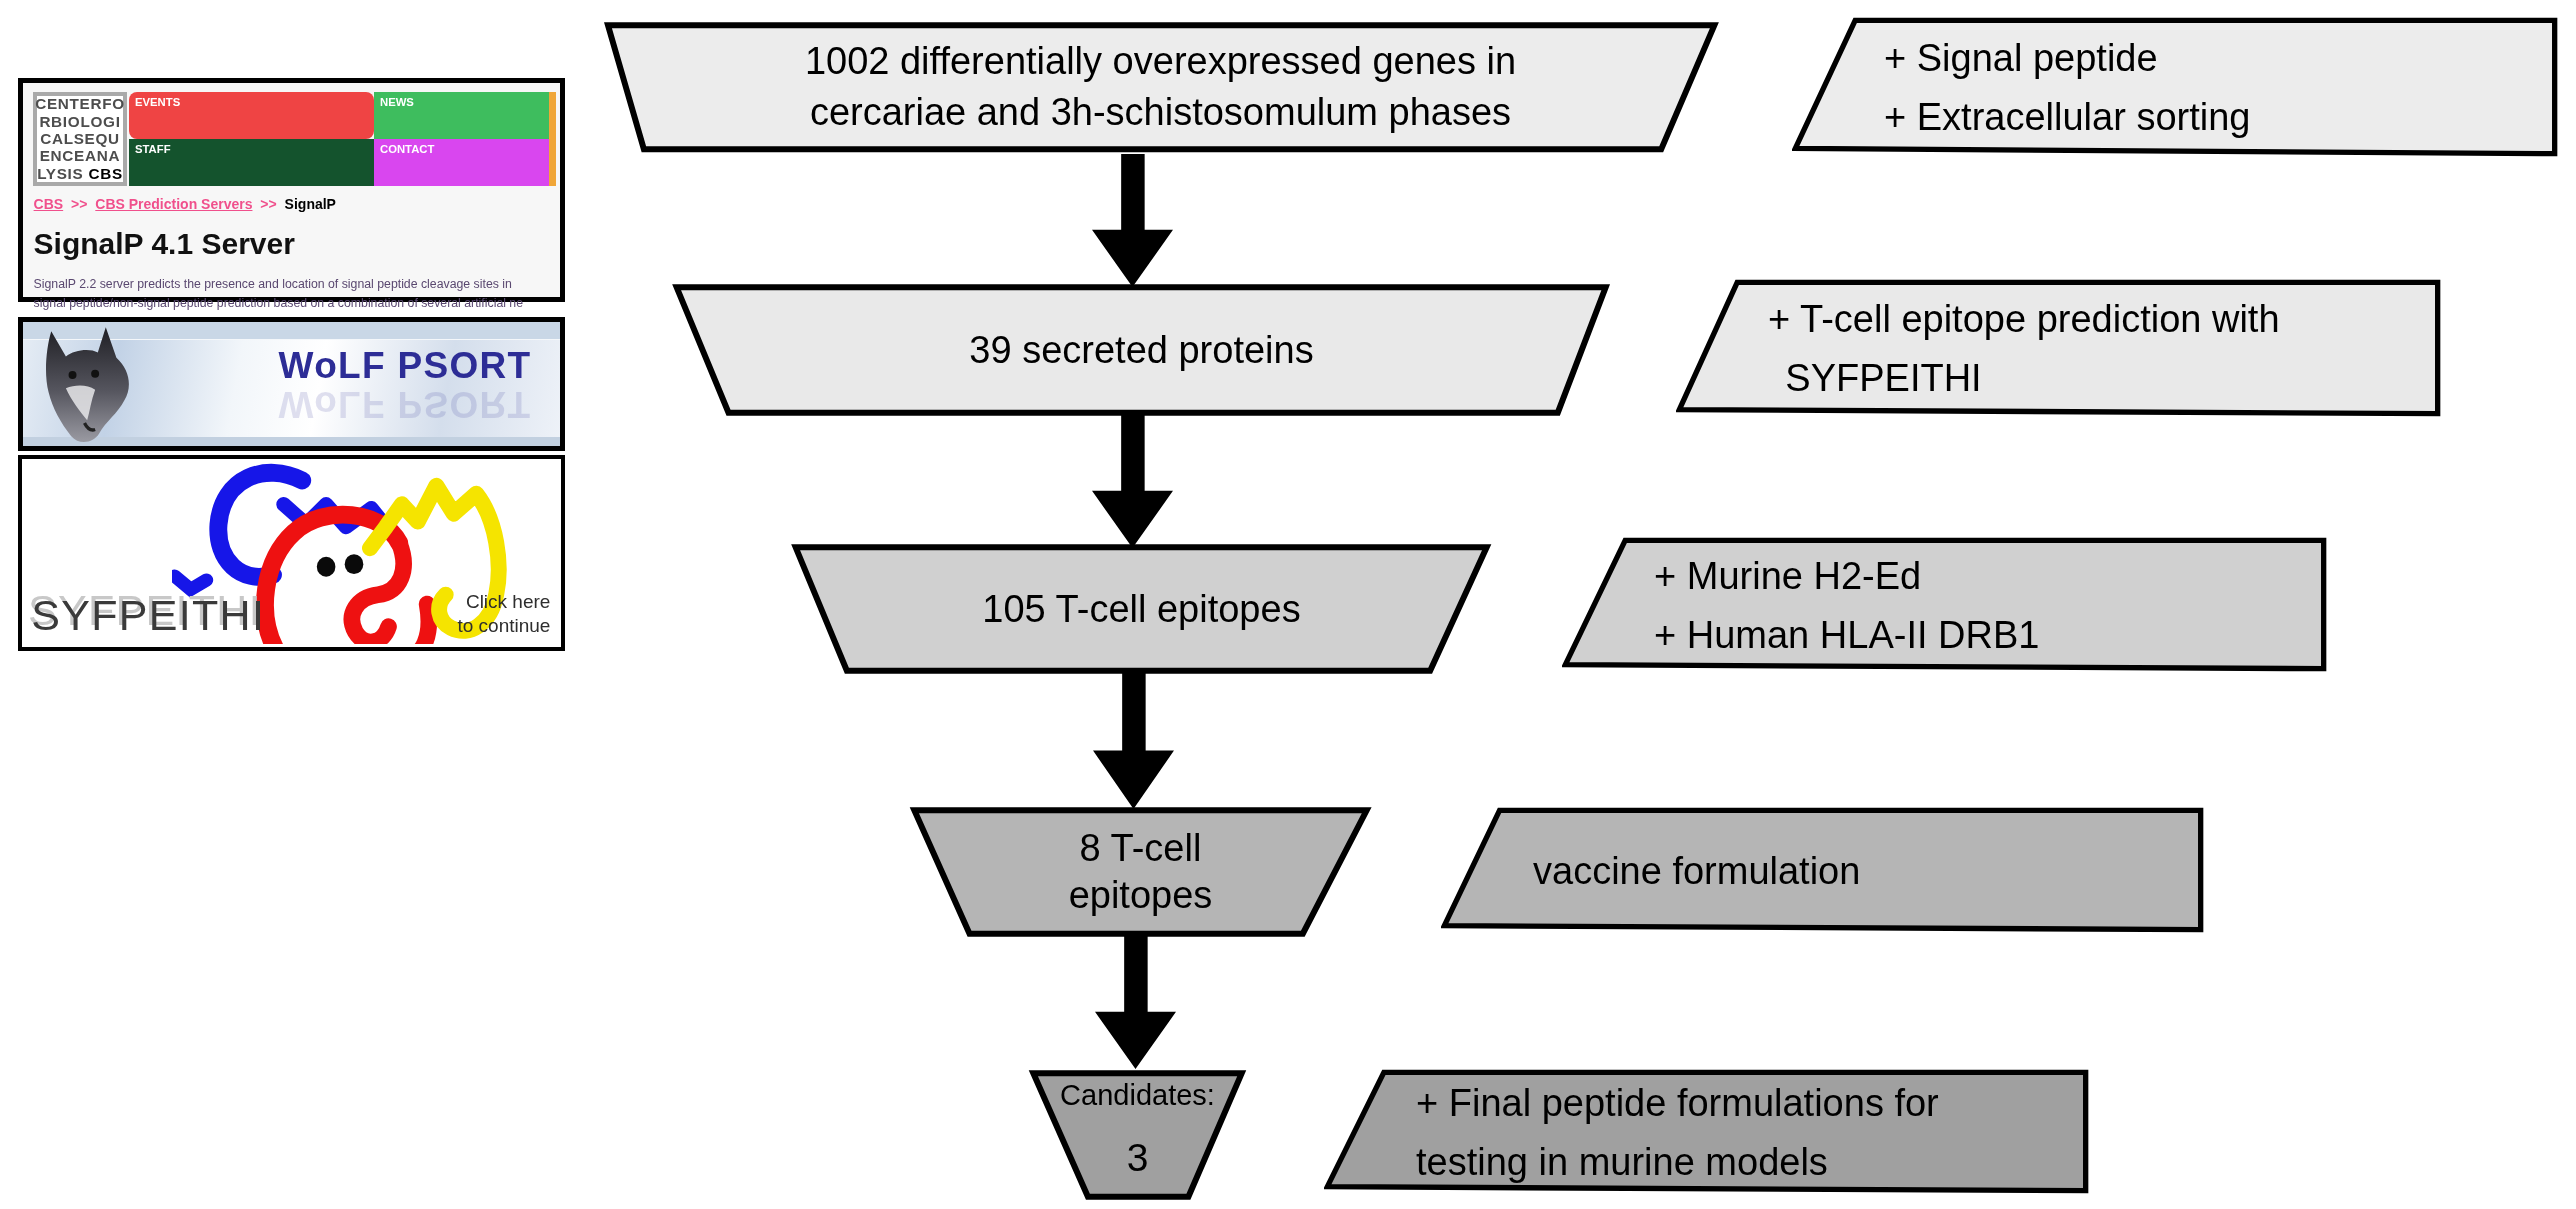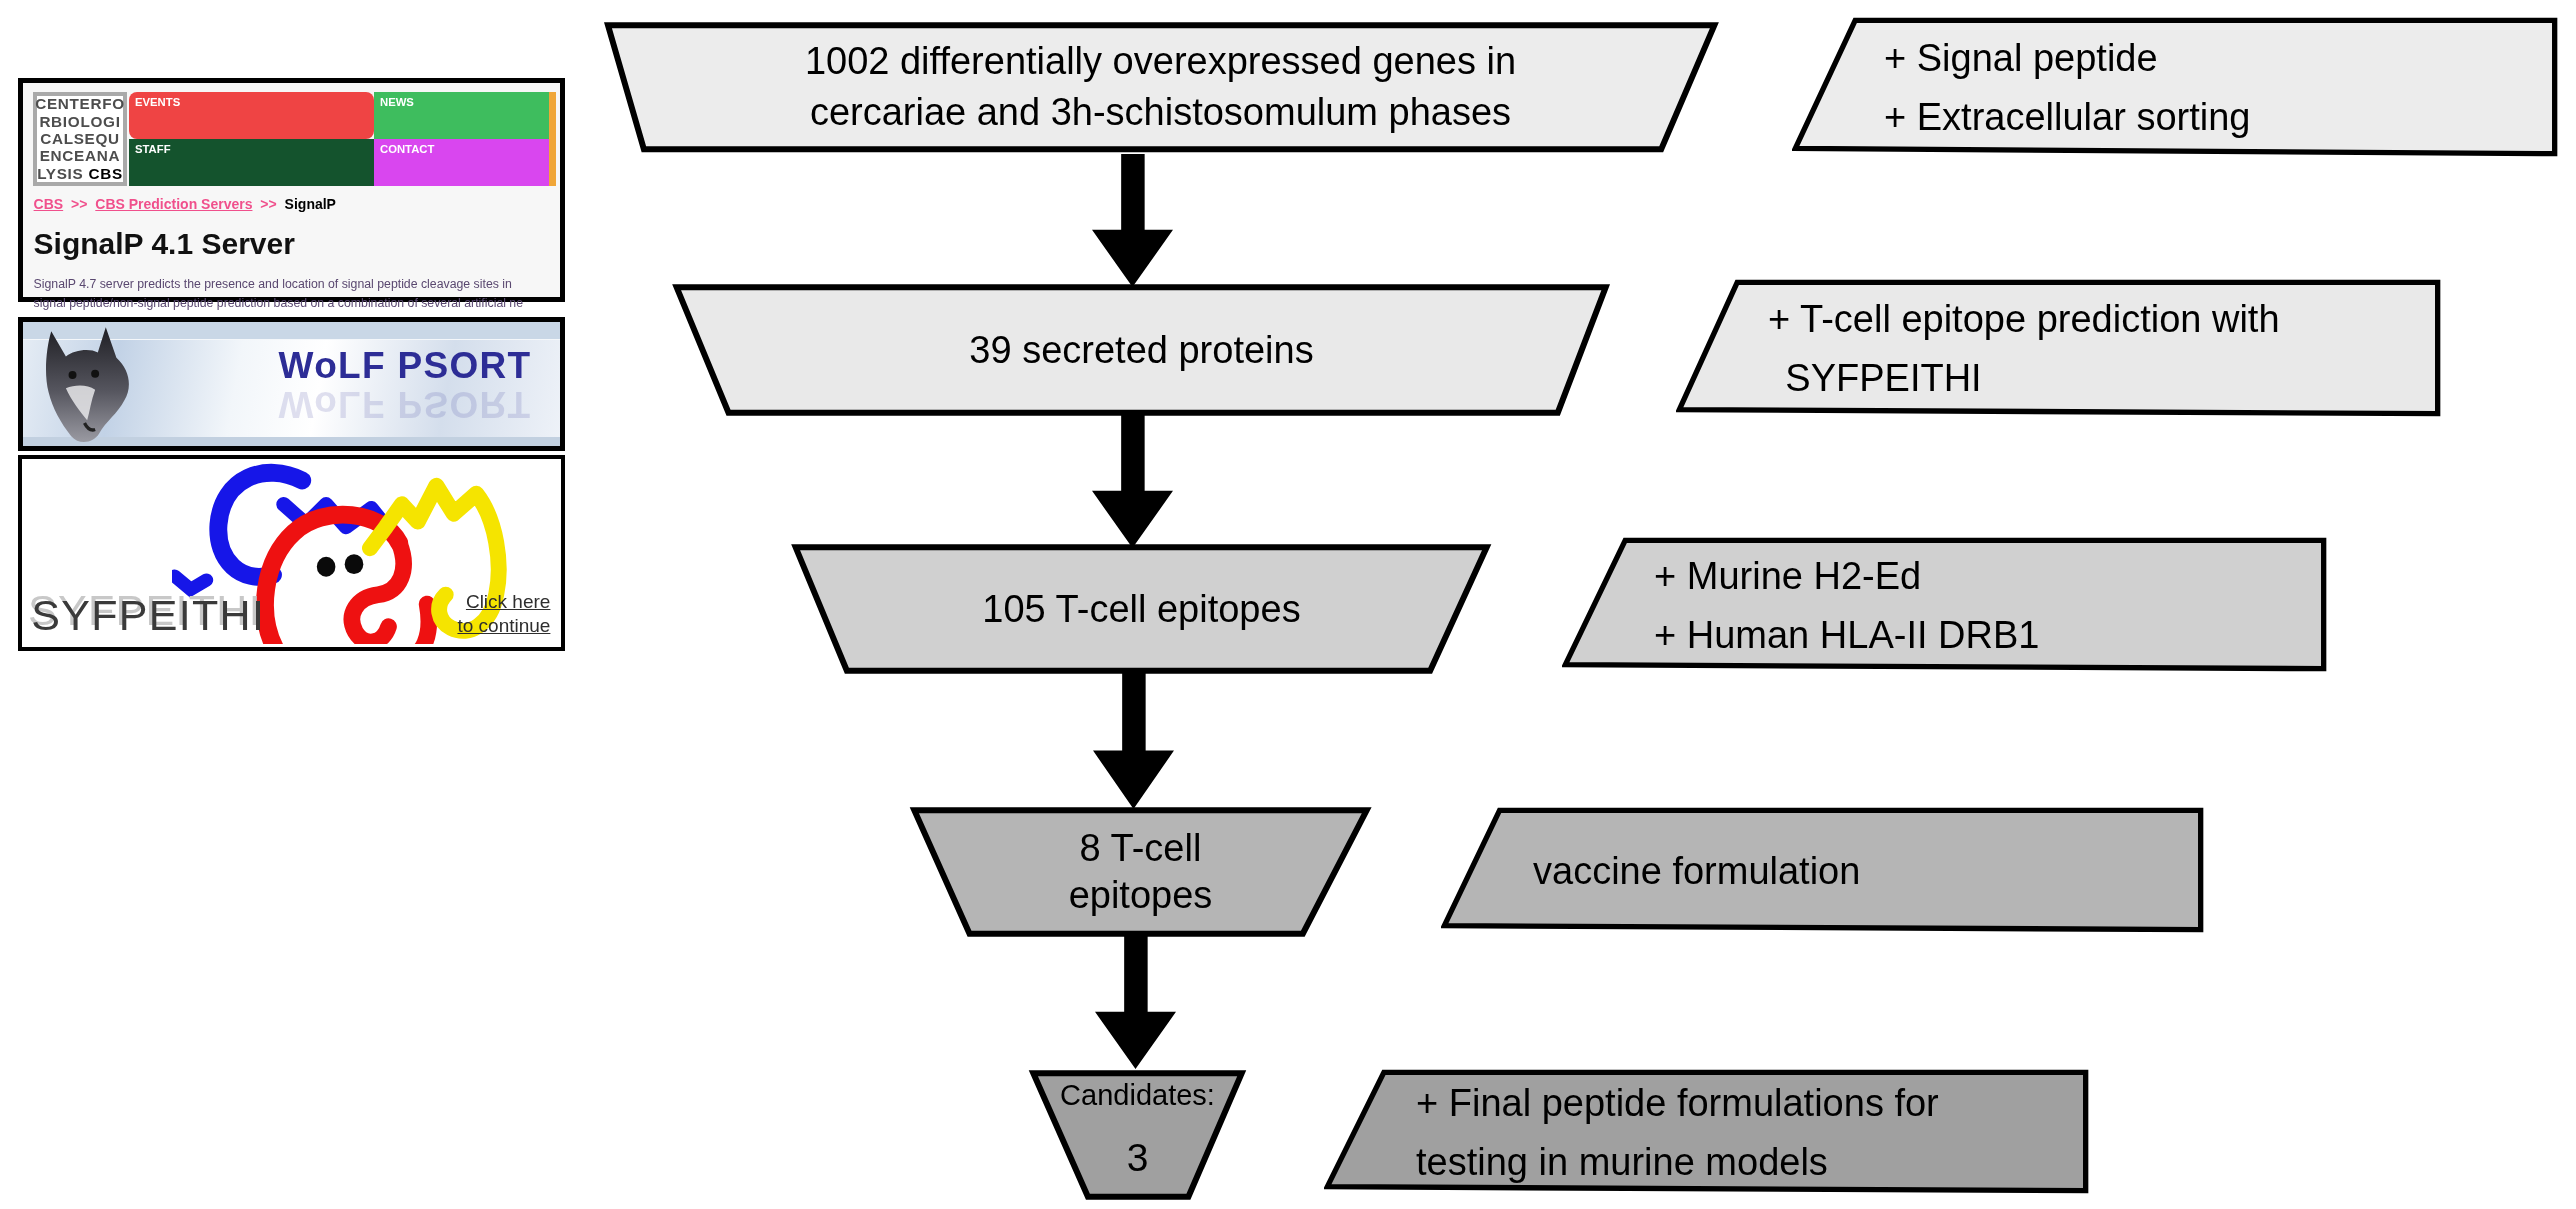--- a/index.html
+++ b/index.html
@@ -42,21 +42,21 @@
   .wolf-botstrip{position:absolute;left:0;bottom:0;right:0;height:9.3px;background:#c2d0e0;}
   .wolf-title{position:absolute;left:239px;top:22.6px;width:286px;text-align:center;font-size:37px;
               font-weight:700;color:#2d2d96;letter-spacing:1.3px;}
   .wolf-title-refl{position:absolute;left:239px;top:61px;width:286px;text-align:center;font-size:37px;
               font-weight:700;color:#2d2d96;letter-spacing:1.3px;transform:scaleY(-1);opacity:.14;}
   .wolf-sub{position:absolute;left:146px;top:86px;width:386px;text-align:center;font-size:20px;
             font-weight:700;color:#2f4a9e;}
   
   .syf-label{position:absolute;left:9.3px;bottom:6.7px;font-size:43px;color:#3a3a3a;letter-spacing:1.3px;
              text-shadow:-3.3px -4.7px 0 #c8c8c8;}
-  .syf-note{position:absolute;right:10.6px;bottom:8px;text-align:right;font-size:19px;color:#2e2e2e;line-height:1.3;text-decoration:underline;}
+  .syf-note{position:absolute;right:10.6px;bottom:8px;text-align:right;font-size:19px;color:#2e2e2e;line-height:1.3;}
 </style>
 </head>
 <body>
 
 <div class="canvas">
 
   <div class="panel" style="left:18px;top:78px;width:547px;height:224px;background:#f7f7f7;">
     <div class="cbs-logo">
       <div>CENTERFO</div>
       <div>RBIOLOGI</div>
@@ -76,21 +76,21 @@
     </div>
     <div class="cbs-bc">
       <span class="lnk">CBS</span>
       <span class="sep">&gt;&gt;</span>
       <span class="lnk">CBS Prediction Servers</span>
       <span class="sep">&gt;&gt;</span>
       <span>SignalP</span>
     </div>
     <div class="cbs-h1">SignalP 4.1 Server</div>
     <div class="cbs-body">
-      <div>SignalP 4.7 server predicts the presence and location of signal peptide cleavage sites in</div>
+      <div>SignalP 2.2 server predicts the presence and location of signal peptide cleavage sites in</div>
       <div>signal peptide/non-signal peptide prediction based on a combination of several artificial ne</div>
     </div>
   </div>
 
   <div class="panel" style="left:18px;top:317px;width:547px;height:134px;">
     <div class="wolf-bg"></div>
     <div class="wolf-topstrip"></div>
     <div class="wolf-botstrip"></div>
     <svg class="abs" style="left:2.7px;top:1.3px;" width="123" height="122" viewBox="0 0 185 183">
       <defs>

